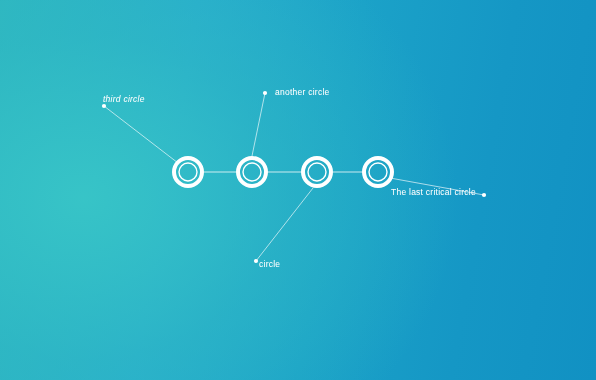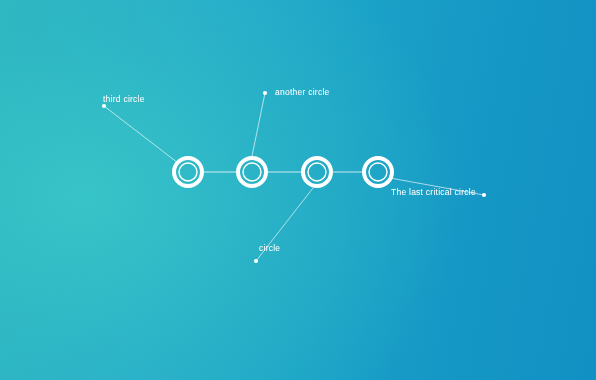--- a/index.html
+++ b/index.html
@@ -73,19 +73,19 @@
       </g>
     <g id="g-markers">
         <circle cx="104" cy="106" r="2.1" fill="#ffffff"></circle>
         <circle cx="265" cy="93" r="2.1" fill="#ffffff"></circle>
         <circle cx="256" cy="261" r="2.1" fill="#ffffff"></circle>
         <circle cx="484" cy="195" r="2.1" fill="#ffffff"></circle>
       </g>
   </svg>
 
   <div id="label-layer">
-      <div class="label" style="left: 103px; top: 95px;">third circle</div>
+      <div class="label" style="left: 103px; top: 95px; font-style: italic;">third circle</div>
       <div class="label" style="left: 275px; top: 88px;">another circle</div>
-      <div class="label" style="left: 259px; top: 244px;">circle</div>
+      <div class="label" style="left: 259px; top: 260px;">circle</div>
       <div class="label" style="left: 391px; top: 188px;">The last critical circle</div>
     </div>
 
 </div>
 
 </body></html>

